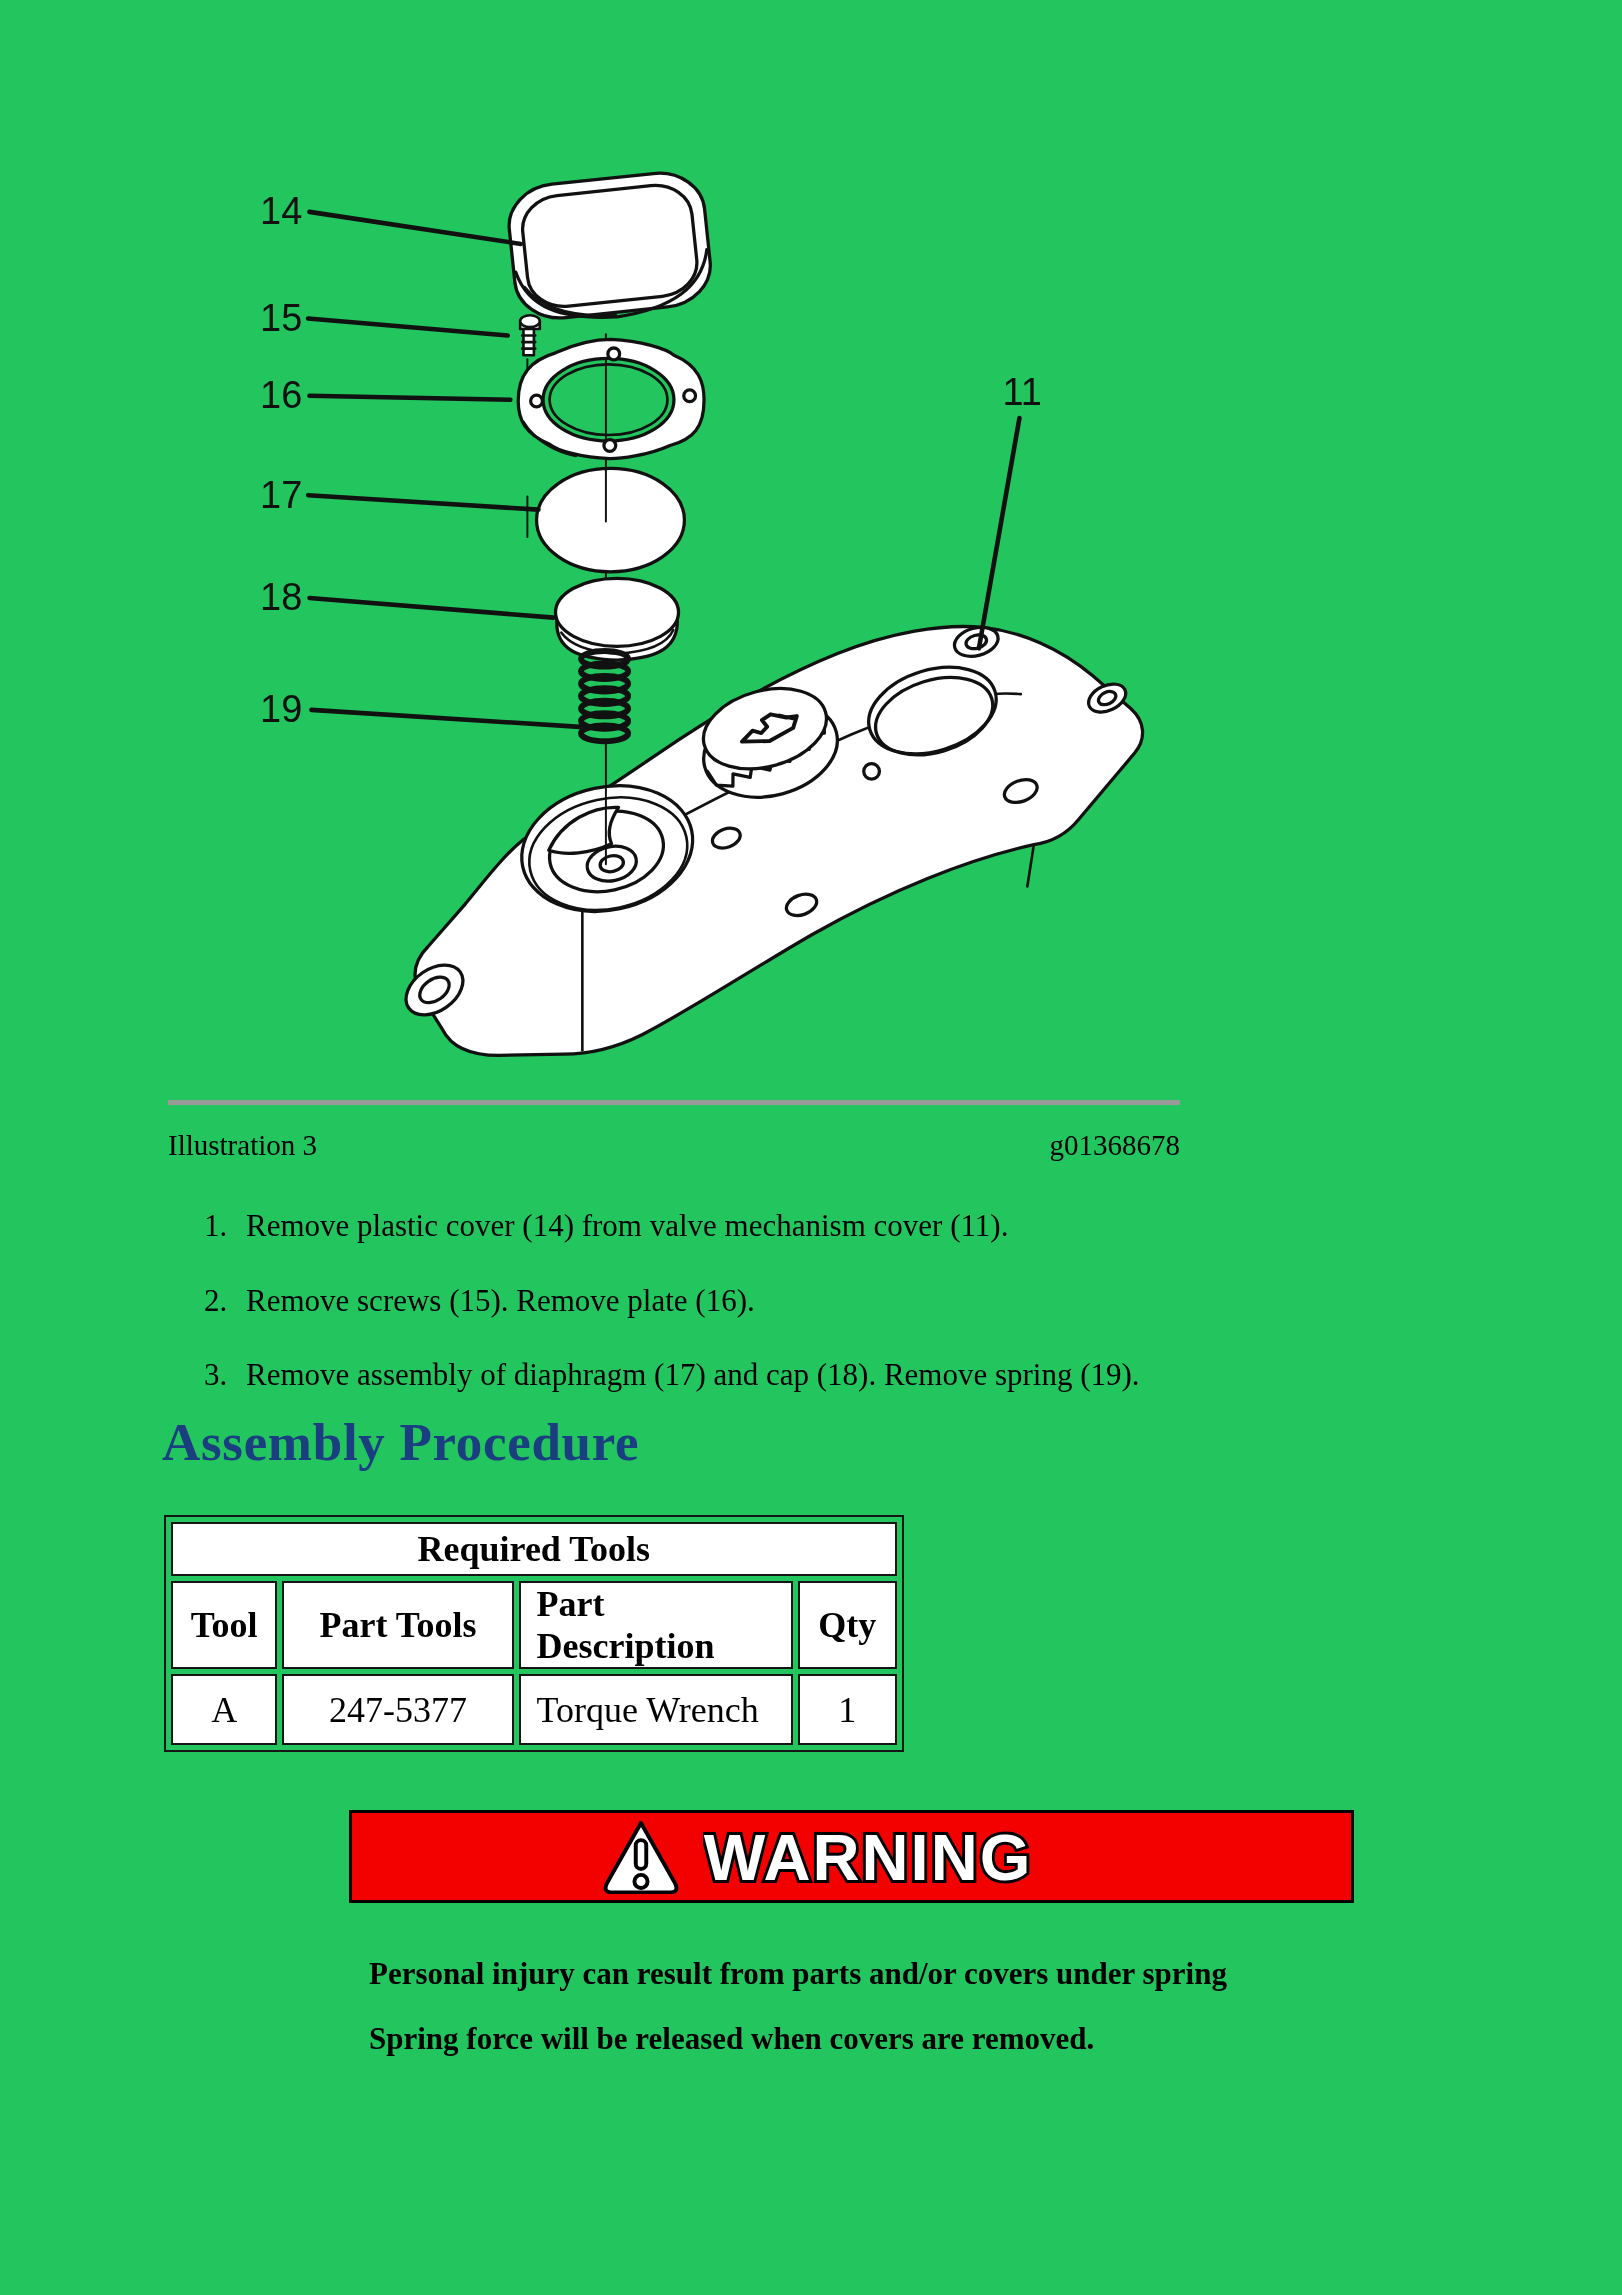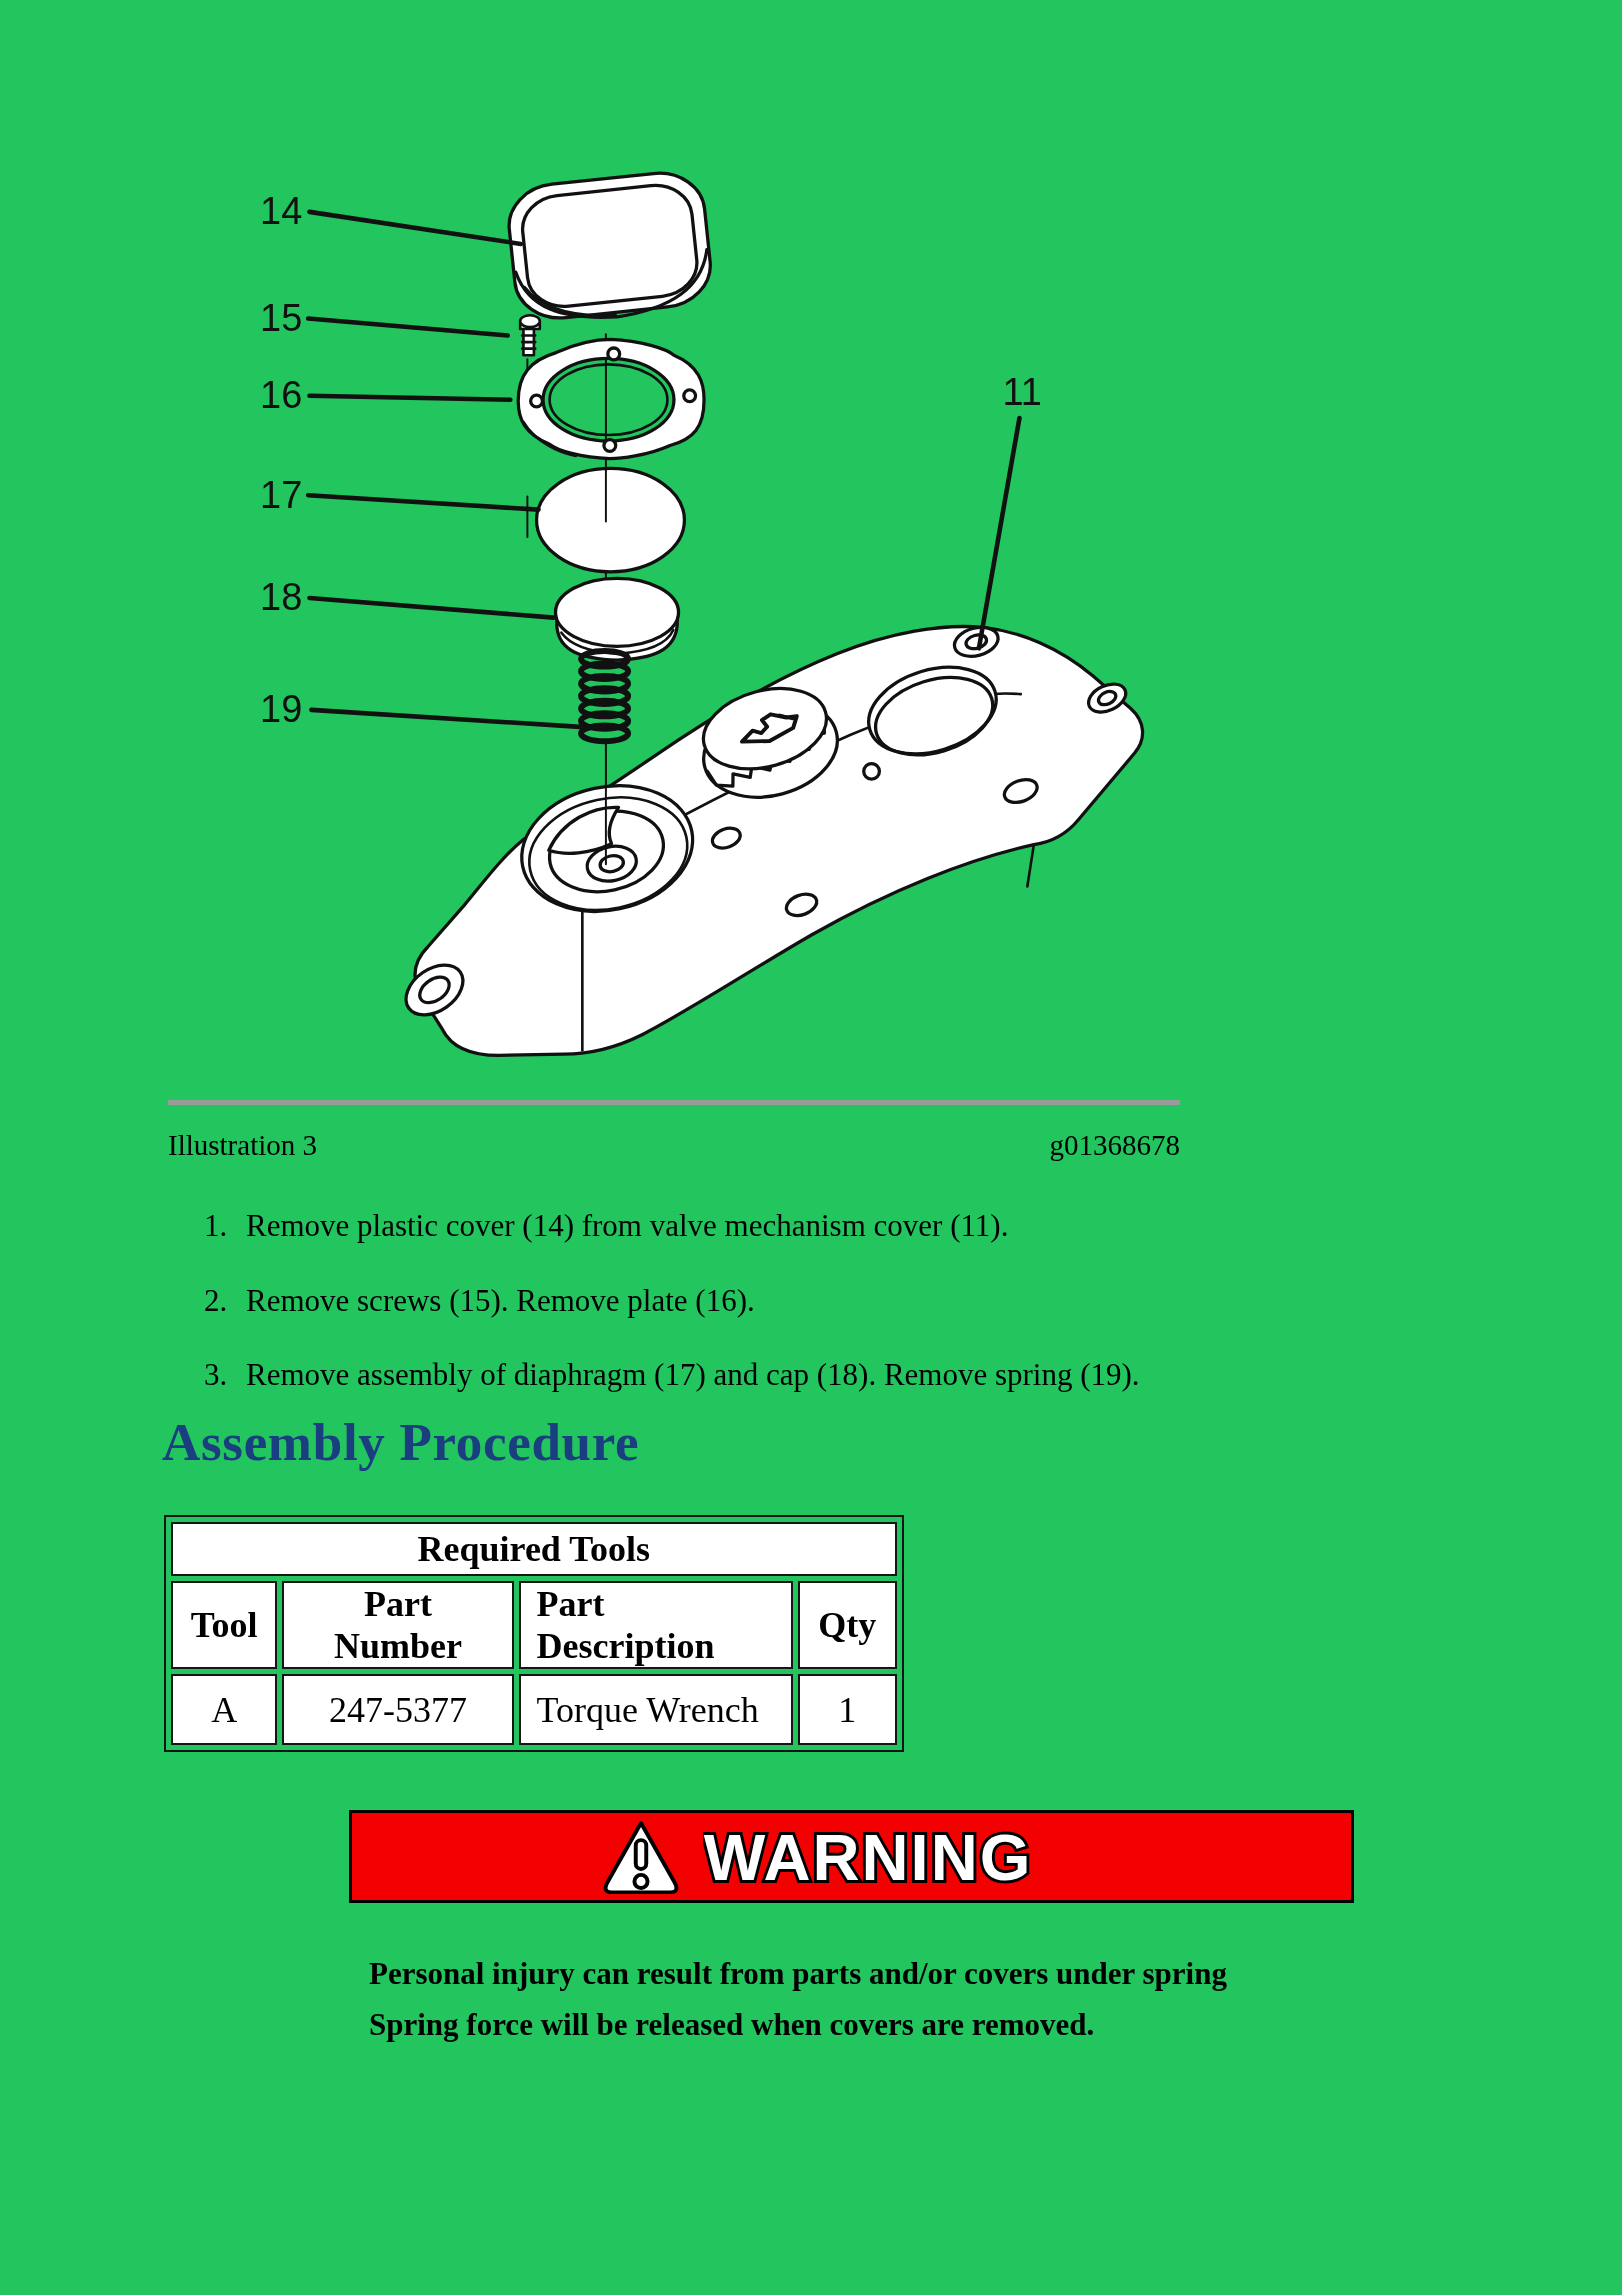--- a/index.html
+++ b/index.html
@@ -67,21 +67,21 @@
     position:absolute; left:349px; top:1810px;
     width:1005px; height:93px;
     box-sizing:border-box;
     border:3.3px solid #000;
     display:flex; align-items:center; justify-content:center;
     gap:22px;
   }
   #warning-texts{position:absolute; left:369px; top:1954px; width:1001px;
     font-weight:bold; font-size:31px;}
   .warn-line{line-height:39px; white-space:nowrap;}
-  #warn-p2{margin-top:12px;}
+  #warn-p2{margin-top:26px;}
 </style>
 </head>
 <body>
 
 <div id="page">
 
   <svg id="diagram" width="1047" height="982" viewBox="0 0 1600 1500" fill="none" stroke-linecap="round" stroke-linejoin="round">
 
     <g stroke="#111" stroke-width="5">
       <path fill="#fff" d="M 560,1122
@@ -256,21 +256,21 @@
   <div id="section-heading" style="color: rgb(27, 62, 128);">Assembly Procedure</div>
 
   <div id="table-caption">Table 1</div>
   <table id="tools-table">
     <tbody>
       <tr>
         <td class="span-head" colspan="4">Required Tools</td>
       </tr>
       <tr>
         <th class="col-head c-tool">Tool</th>
-        <th class="col-head c-part">Part Number</th>
+        <th class="col-head c-part">Part Tools</th>
         <th class="col-head c-desc">Part Description</th>
         <th class="col-head c-qty">Qty</th>
       </tr>
       <tr class="data-row">
         <td class="c-tool">A</td>
         <td class="c-part">247-5377</td>
         <td class="c-desc">Torque Wrench</td>
         <td class="c-qty">1</td>
       </tr>
     </tbody>

